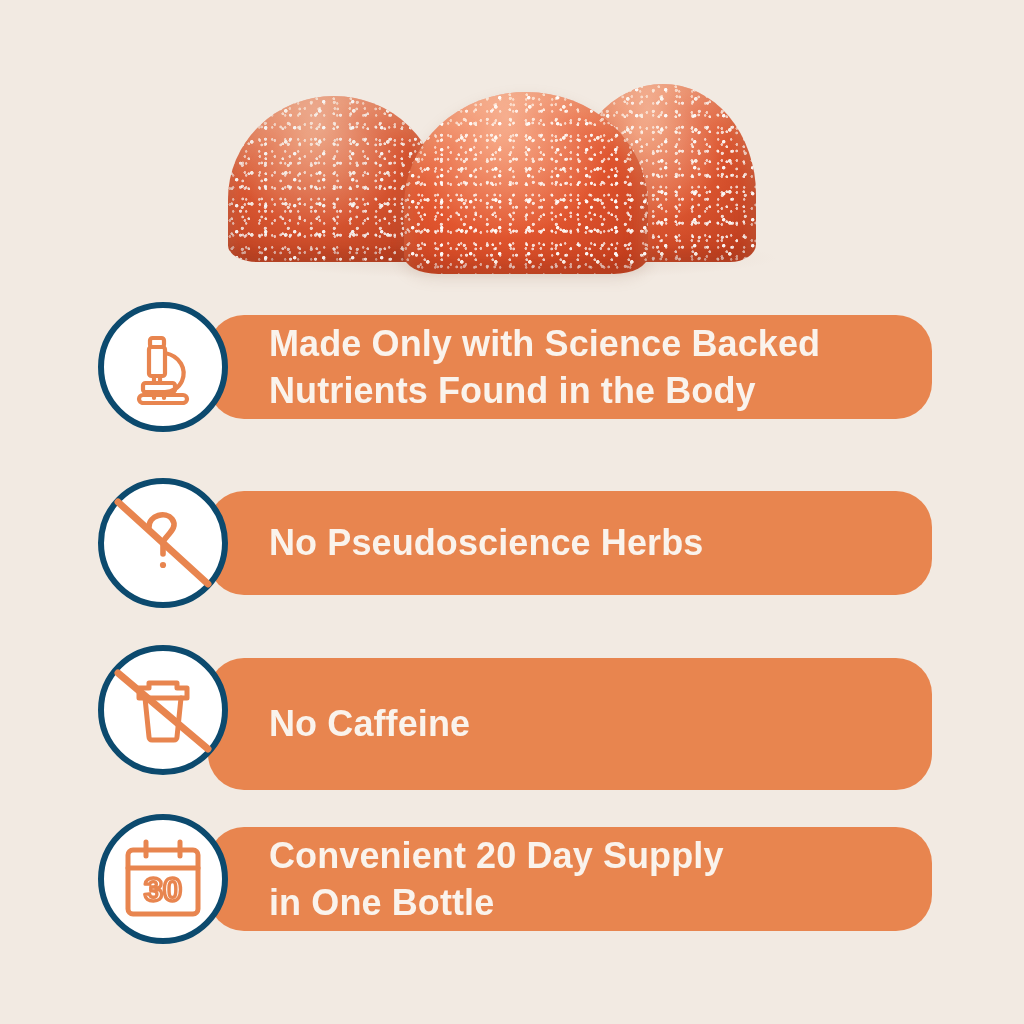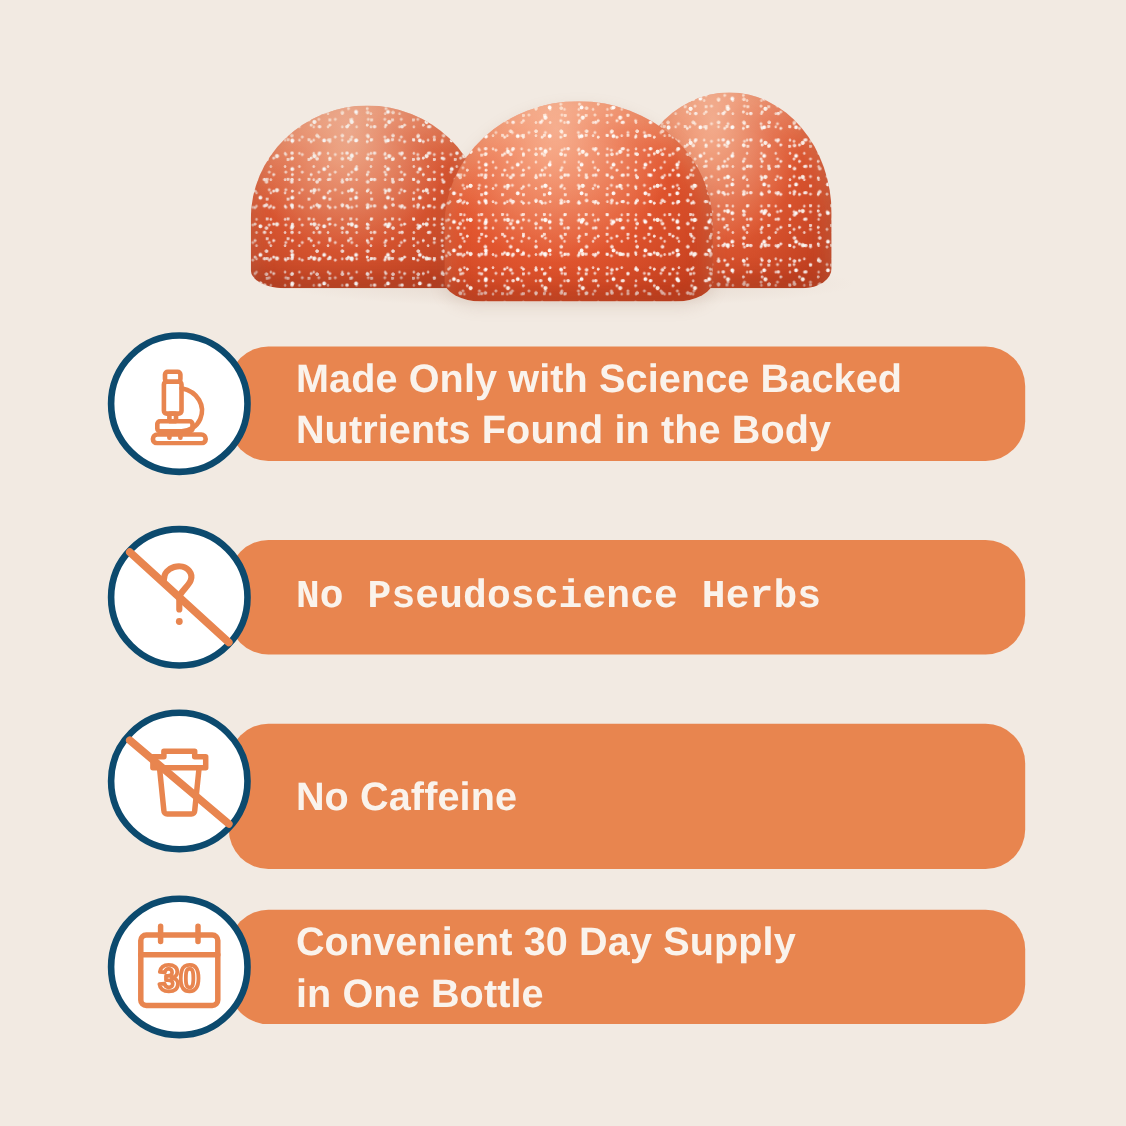--- a/index.html
+++ b/index.html
@@ -124,21 +124,21 @@
     z-index: 5;
     display: flex;
     align-items: center;
     justify-content: center;
   }
   .benefit-badge svg { display: block; }
 
   #row-0 { top: 302px; }
   #row-0 .benefit-bar { height: 104px; }
   #row-1 { top: 478px; }
-  #row-1 .benefit-bar { height: 104px; font-family: Liberation Mono, monospace; }
+  #row-1 .benefit-bar { height: 104px; }
   #row-2 { top: 645px; }
   #row-2 .benefit-bar { height: 132px; }
   #row-3 { top: 814px; }
   #row-3 .benefit-bar { height: 104px; }
 </style>
 </head>
 <body>
 
 <div id="product-photo">
   <div class="gummy-ground" style="left:250px; top:236px; width:530px; height:44px;"></div>
@@ -203,21 +203,21 @@
           <path d="M35 37 h 10 v -5 h 28 v 5 h 10 v 10 h -48 z"></path>
           <path d="M41 47 L 45 86 a 3 3 0 0 0 3 3 h 22 a 3 3 0 0 0 3 -3 L 77 47"></path>
           <path d="M14 22 L 104 98" stroke-width="7"></path>
         </svg>
       </span>
     </div>
   </div>
 
   <div class="benefit-row" id="row-3">
     <div class="benefit-bar">
-      <span class="benefit-text">Convenient 30 Day Supply
+      <span class="benefit-text">Convenient 20 Day Supply
 in One Bottle</span>
     </div>
     <div class="benefit-badge">
       <span>
         <svg width="86" height="82" viewBox="0 0 86 82" fill="none" stroke="#E8854F" stroke-width="5" stroke-linecap="round" stroke-linejoin="round">
           <path d="M26 4 v 14 M60 4 v 14"></path>
           <rect x="8" y="12" width="70" height="64" rx="5"></rect>
           <path d="M8 30 h 70"></path>
           <text x="43" y="63" font-family="'Liberation Sans', sans-serif" font-size="34" font-weight="700" fill="none" stroke="#E8854F" stroke-width="3.4" text-anchor="middle">30</text>
         </svg>

